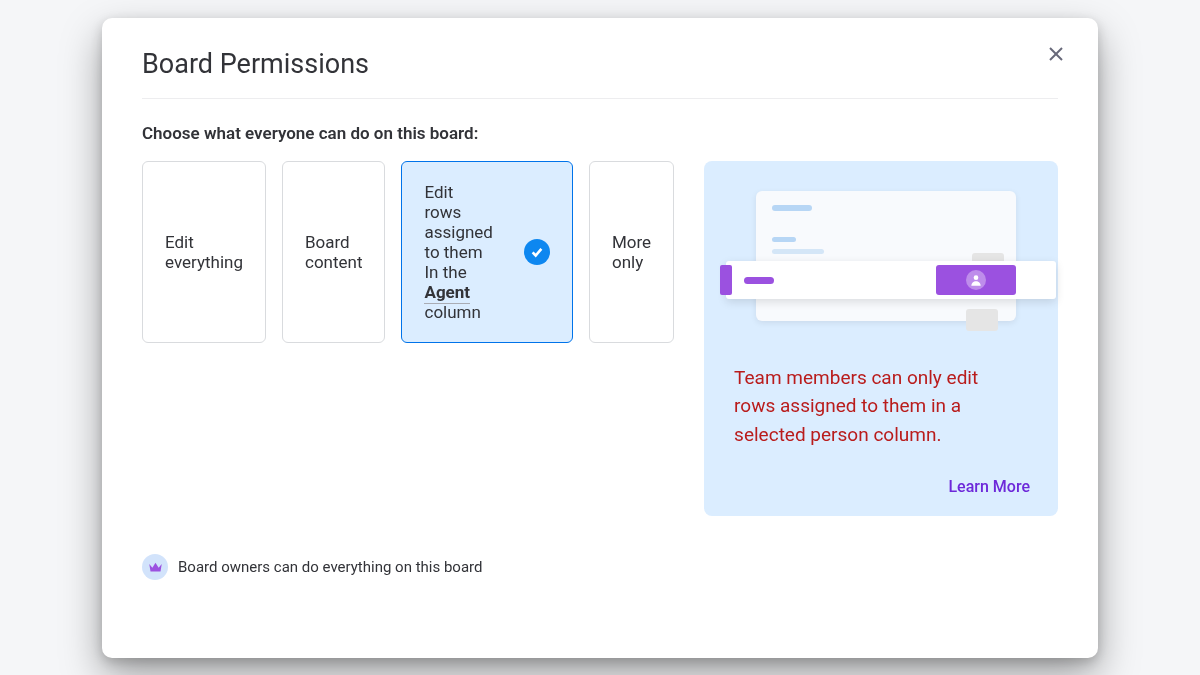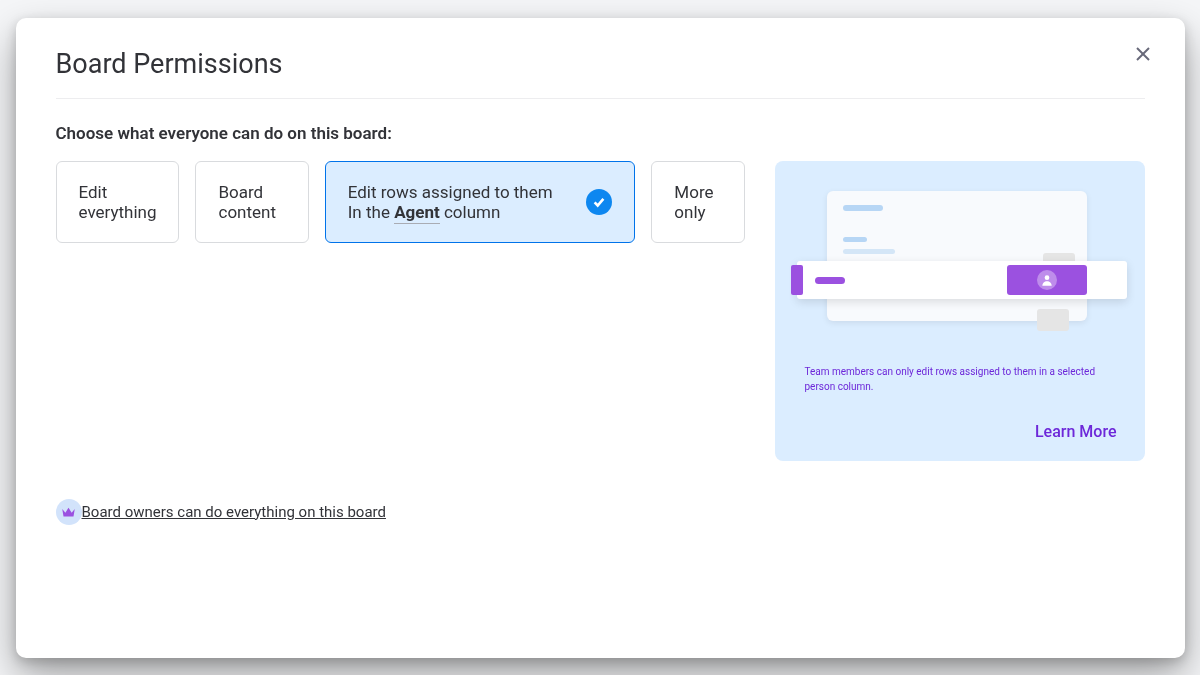--- a/index.html
+++ b/index.html
@@ -10,21 +10,21 @@
     body {
       font-family: -apple-system, BlinkMacSystemFont, "Segoe UI", Roboto, Helvetica, Arial, sans-serif;
       background: #f5f6f8;
       width: 1200px;
       height: 675px;
       display: flex;
       align-items: center;
       justify-content: center;
     }
     .modal {
-      width: 1169px;
+      width: 996px;
       height: 640px;
       background: #fff;
       border-radius: 10px;
       box-shadow: 0 18px 40px rgba(0,0,0,0.35), 0 4px 12px rgba(0,0,0,0.18);
       padding: 30px 40px 24px 40px;
       position: relative;
     }
     .close-btn {
       position: absolute;
       top: 22px;
@@ -233,41 +233,41 @@
     .illus-chip-bottom {
       position: absolute;
       top: 118px;
       right: 18px;
       width: 32px;
       height: 22px;
       background: #e5e5e5;
       border-radius: 3px;
     }
     .info-text {
-      font-size: 10px;
-      color: #6d28d9;
+      font-size: 19px;
+      color: #b91c1c;
       line-height: 1.5;
       padding: 0 14px 0 8px;
     }
     .learn-more {
       align-self: flex-end;
       color: #6d28d9;
       font-size: 16px;
       font-weight: 500;
       margin-top: 28px;
       cursor: pointer;
       padding-right: 6px;
     }
     .footer-note {
       display: flex;
       align-items: center;
+      gap: 10px;
       margin-top: 38px;
       font-size: 15px;
       color: #323338;
-      text-decoration: underline;
     }
     .crown-badge {
       width: 26px;
       height: 26px;
       border-radius: 50%;
       background: #d2e3fb;
       display: flex;
       align-items: center;
       justify-content: center;
     }

